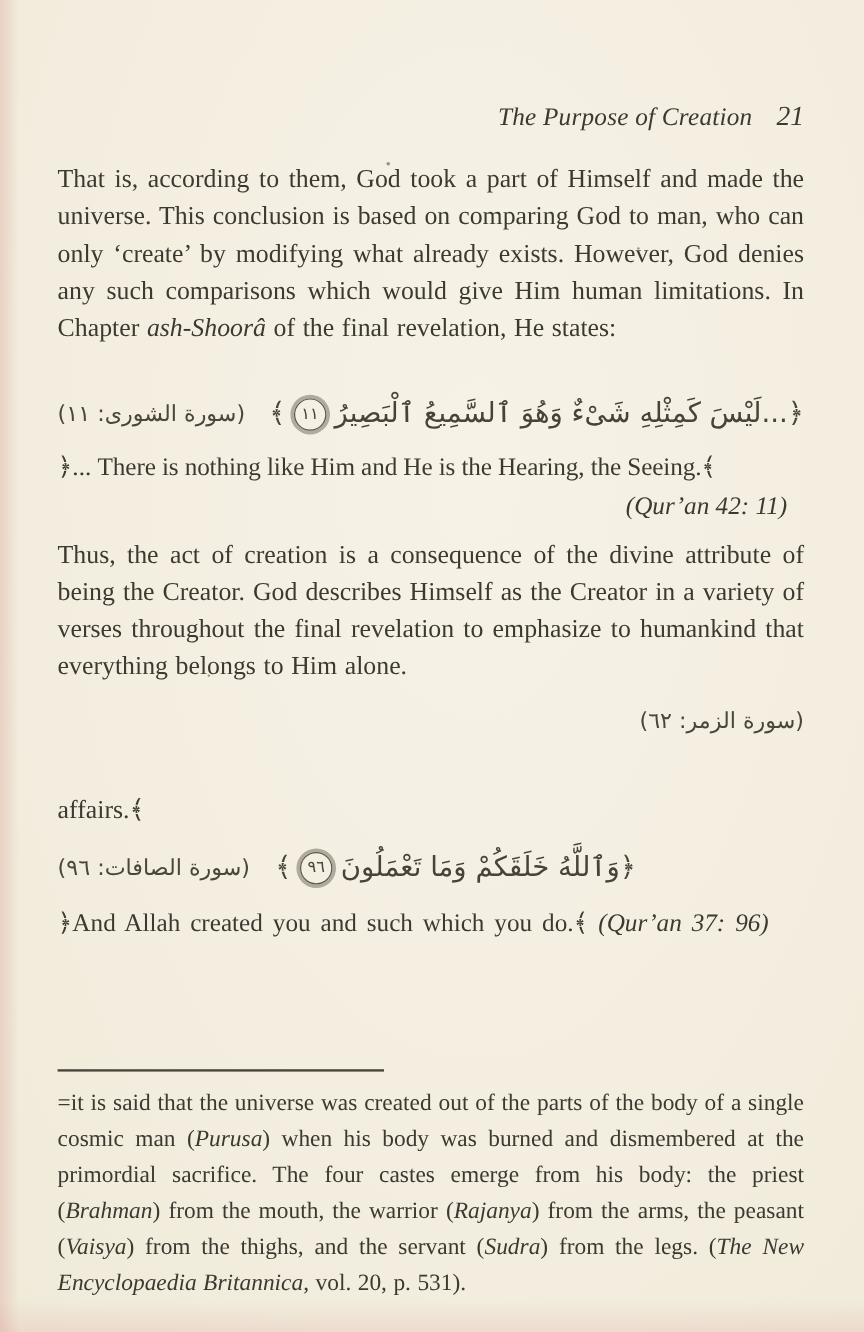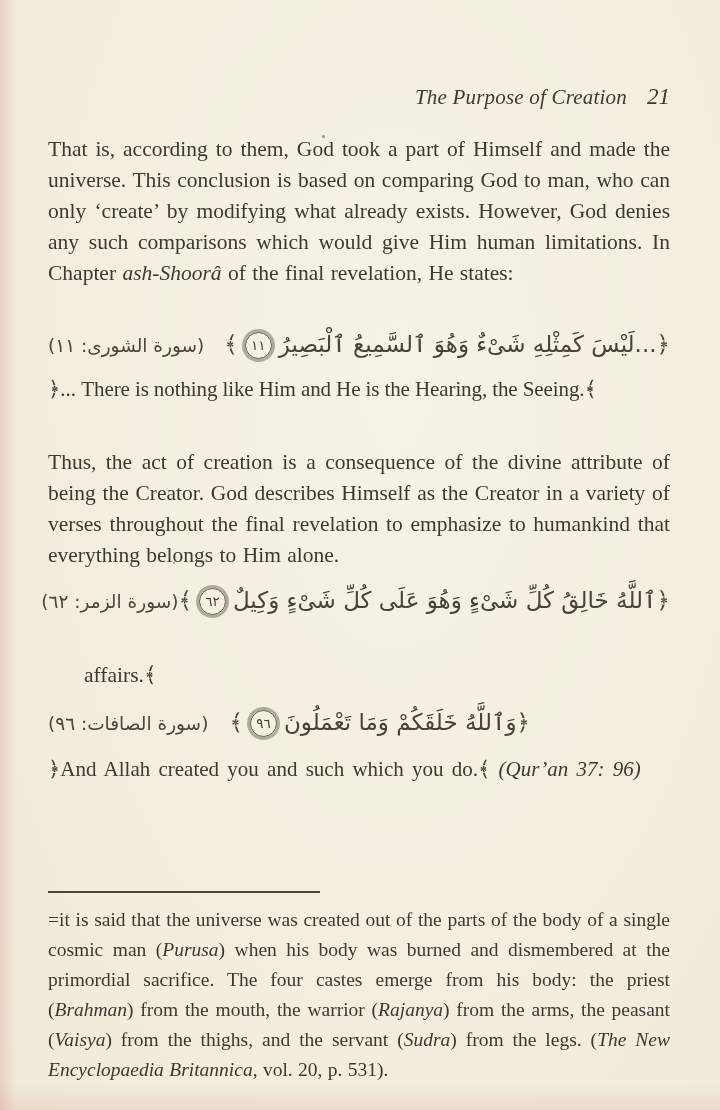--- a/index.html
+++ b/index.html
@@ -52,21 +52,21 @@
     margin:16px 7px;
     box-shadow:0 0 0 2px rgba(90,86,74,0.0), 0 0 0 3px rgba(90,86,74,0.45);
     background:transparent;
   }
   .surah-ref{font-size:18.5px;color:#4a463c;white-space:nowrap;}
   .trans{font-size:21px;letter-spacing:-0.1px;white-space:nowrap;}
   .trans1{top:377px;}
   .cite{font-style:italic;}
   .cite1{top:409px;font-size:21px;text-align:right;padding-right:14px;box-sizing:border-box;}
   .trans2-l1{top:631px;font-size:21.5px;text-align:justify;text-align-last:justify;}
-  .trans2-l2{top:662px;display:flex;justify-content:flex-start;font-size:21.5px;margin-left:36px;}
+  .trans2-l2{top:662px;display:flex;justify-content:flex-start;font-size:21.5px;}
   .trans2-l2 .cite{margin-right:122px;}
   .trans3{top:757px;font-size:21px;word-spacing:3px;white-space:nowrap;}
   .separator{
     top:891px;width:272px;border-top:2.5px solid #4b473c;height:0;
   }
   .footnote{
     top:905px;font-size:19.5px;line-height:30px;text-align:justify;word-spacing:0.5px;
   }
   .speck{position:absolute;border-radius:50%;background:#9a937f;pointer-events:none;}
   i{font-style:italic;}
@@ -81,25 +81,25 @@
   </div>
 
   <div class="block para para1"><span>That is, according to them, God took a part of Himself and made the universe. This conclusion is based on comparing God to man, who can only ‘create’ by modifying what already exists. However, God denies any such comparisons which would give Him human limitations. In Chapter </span><i>ash-Shoorâ</i><span> of the final revelation, He states:</span></div>
 
   <div class="block arabic-line arabic1">
     <span class="ayah"><span>﴿...لَيْسَ كَمِثْلِهِ شَىْءٌ وَهُوَ ٱلسَّمِيعُ ٱلْبَصِيرُ</span><span class="vnum">١١</span><span>﴾</span></span>
     <span class="surah-ref">(سورة الشورى: ١١)</span>
   </div>
 
   <div class="block trans trans1">﴿... There is nothing like Him and He is the Hearing, the Seeing.﴾</div>
+  <div class="block cite cite1">(Qur’an 42: 11)</div>
 
   <div class="block para para2"><span>Thus, the act of creation is a consequence of the divine attribute of being the Creator. God describes Himself as the Creator in a variety of verses throughout the final revelation to emphasize to humankind that everything belongs to Him alone.</span></div>
 
   <div class="block arabic-line arabic2">
-    <span class="ayah"><span>﴿ٱللَّهُ خَالِقُ كُلِّ شَىْءٍ وَهُوَ عَلَى كُلِّ شَىْءٍ وَكِيلٌ</span><span class="vnum">٦٢</span><span>﴾</span></span>
     <span class="surah-ref">(سورة الزمر: ٦٢)</span>
   </div>
 
   <div class="block trans2-l2">
     <span>affairs.﴾</span>
   </div>
 
   <div class="block arabic-line arabic3 inset">
     <span class="ayah"><span>﴿وَٱللَّهُ خَلَقَكُمْ وَمَا تَعْمَلُونَ</span><span class="vnum">٩٦</span><span>﴾</span></span>
     <span class="surah-ref">(سورة الصافات: ٩٦)</span>

